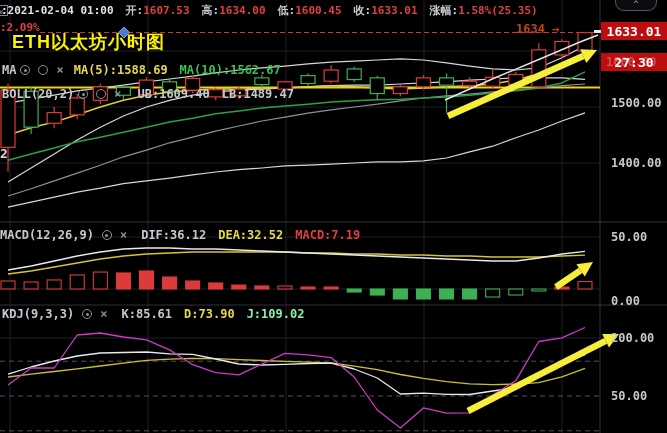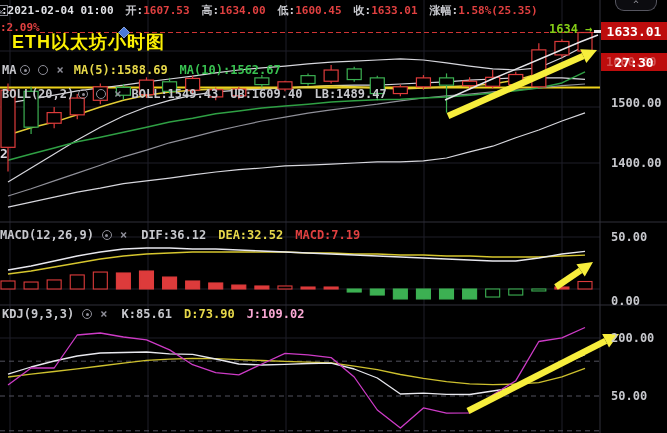--- a/index.html
+++ b/index.html
@@ -8,21 +8,21 @@
     position:relative; width:667px; height:433px; background:#000;
     overflow:hidden; font-family:"DejaVu Sans Mono", monospace;
   }
   .screen svg { position:absolute; left:0; top:0; }
   .ovl { position:absolute; white-space:nowrap; }
   .row { display:flex; align-items:center; }
   .b { font-weight:bold;justify-content:flex-end; }
   .f11 { font-size:11px; } .f12 { font-size:12px; }
   .wht { color:#e2e3e7; } .gry { color:#c7c8cd; }
   .red { color:#e04040; } .grn { color:#38c150; }
-  .yel { color:#e6d84a; } .mag { color:#f9a8d4; }
+  .yel { color:#e6d84a; } .mag { color:#86efac; }
   .pair { display:flex; align-items:center; }
   .title {
     font-family:"Liberation Sans", sans-serif; font-weight:bold;
     font-size:18px; color:#fcf003; letter-spacing:1px;
   }
   .icon-ring {
     width:10px; height:10px; border:1.2px solid #8e8e98; border-radius:50%;
     display:inline-flex; align-items:center; justify-content:center; margin:0 4px;
   }
   .icon-ring i { width:3px; height:3px; background:#8e8e98; border-radius:50%; }
@@ -239,21 +239,20 @@
     <span class="grn" style="margin-left:12px">MA(10):1562.67</span>
   </div>
 
   <div class="ovl row f12 b" style="left:2px; top:87px">
     <span class="gry">BOLL(20,2)</span>
     <span class="icon-ring">
         <i></i>
       </span>
     <span class="icon-ring"></span>
     <span class="icon-x">×</span>
-    <span class="gry" style="margin-left:6px">BOLL:1549.43</span>
     <span class="gry" style="margin-left:12px">UB:1609.40</span>
     <span class="gry" style="margin-left:12px">LB:1489.47</span>
   </div>
 
   <div class="ovl row f12 b" style="left:0; top:228px">
     <span class="gry">MACD(12,26,9)</span>
     <span class="icon-ring" style="margin-left:8px">
         <i></i>
       </span>
     <span class="icon-x">×</span>
@@ -284,14 +283,14 @@
     <span class="cd-text">27:30</span>
   </div>
 
   <div class="axis-lab" style="top:96px">1500.00</div>
   <div class="axis-lab" style="top:156px">1400.00</div>
   <div class="axis-lab" style="top:230px">50.00</div>
   <div class="axis-lab" style="top:294px">0.00</div>
   <div class="axis-lab" style="top:331px">200.00</div>
   <div class="axis-lab" style="top:389px">50.00</div>
 
-  <div class="ovl f12 b" style="left:549px; top:22px; color:#84cc16">1634 →</div>
+  <div class="ovl f12 b" style="left:516px; top:22px; color:#c2410c">1634 →</div>
 </div>
 
 </body></html>

